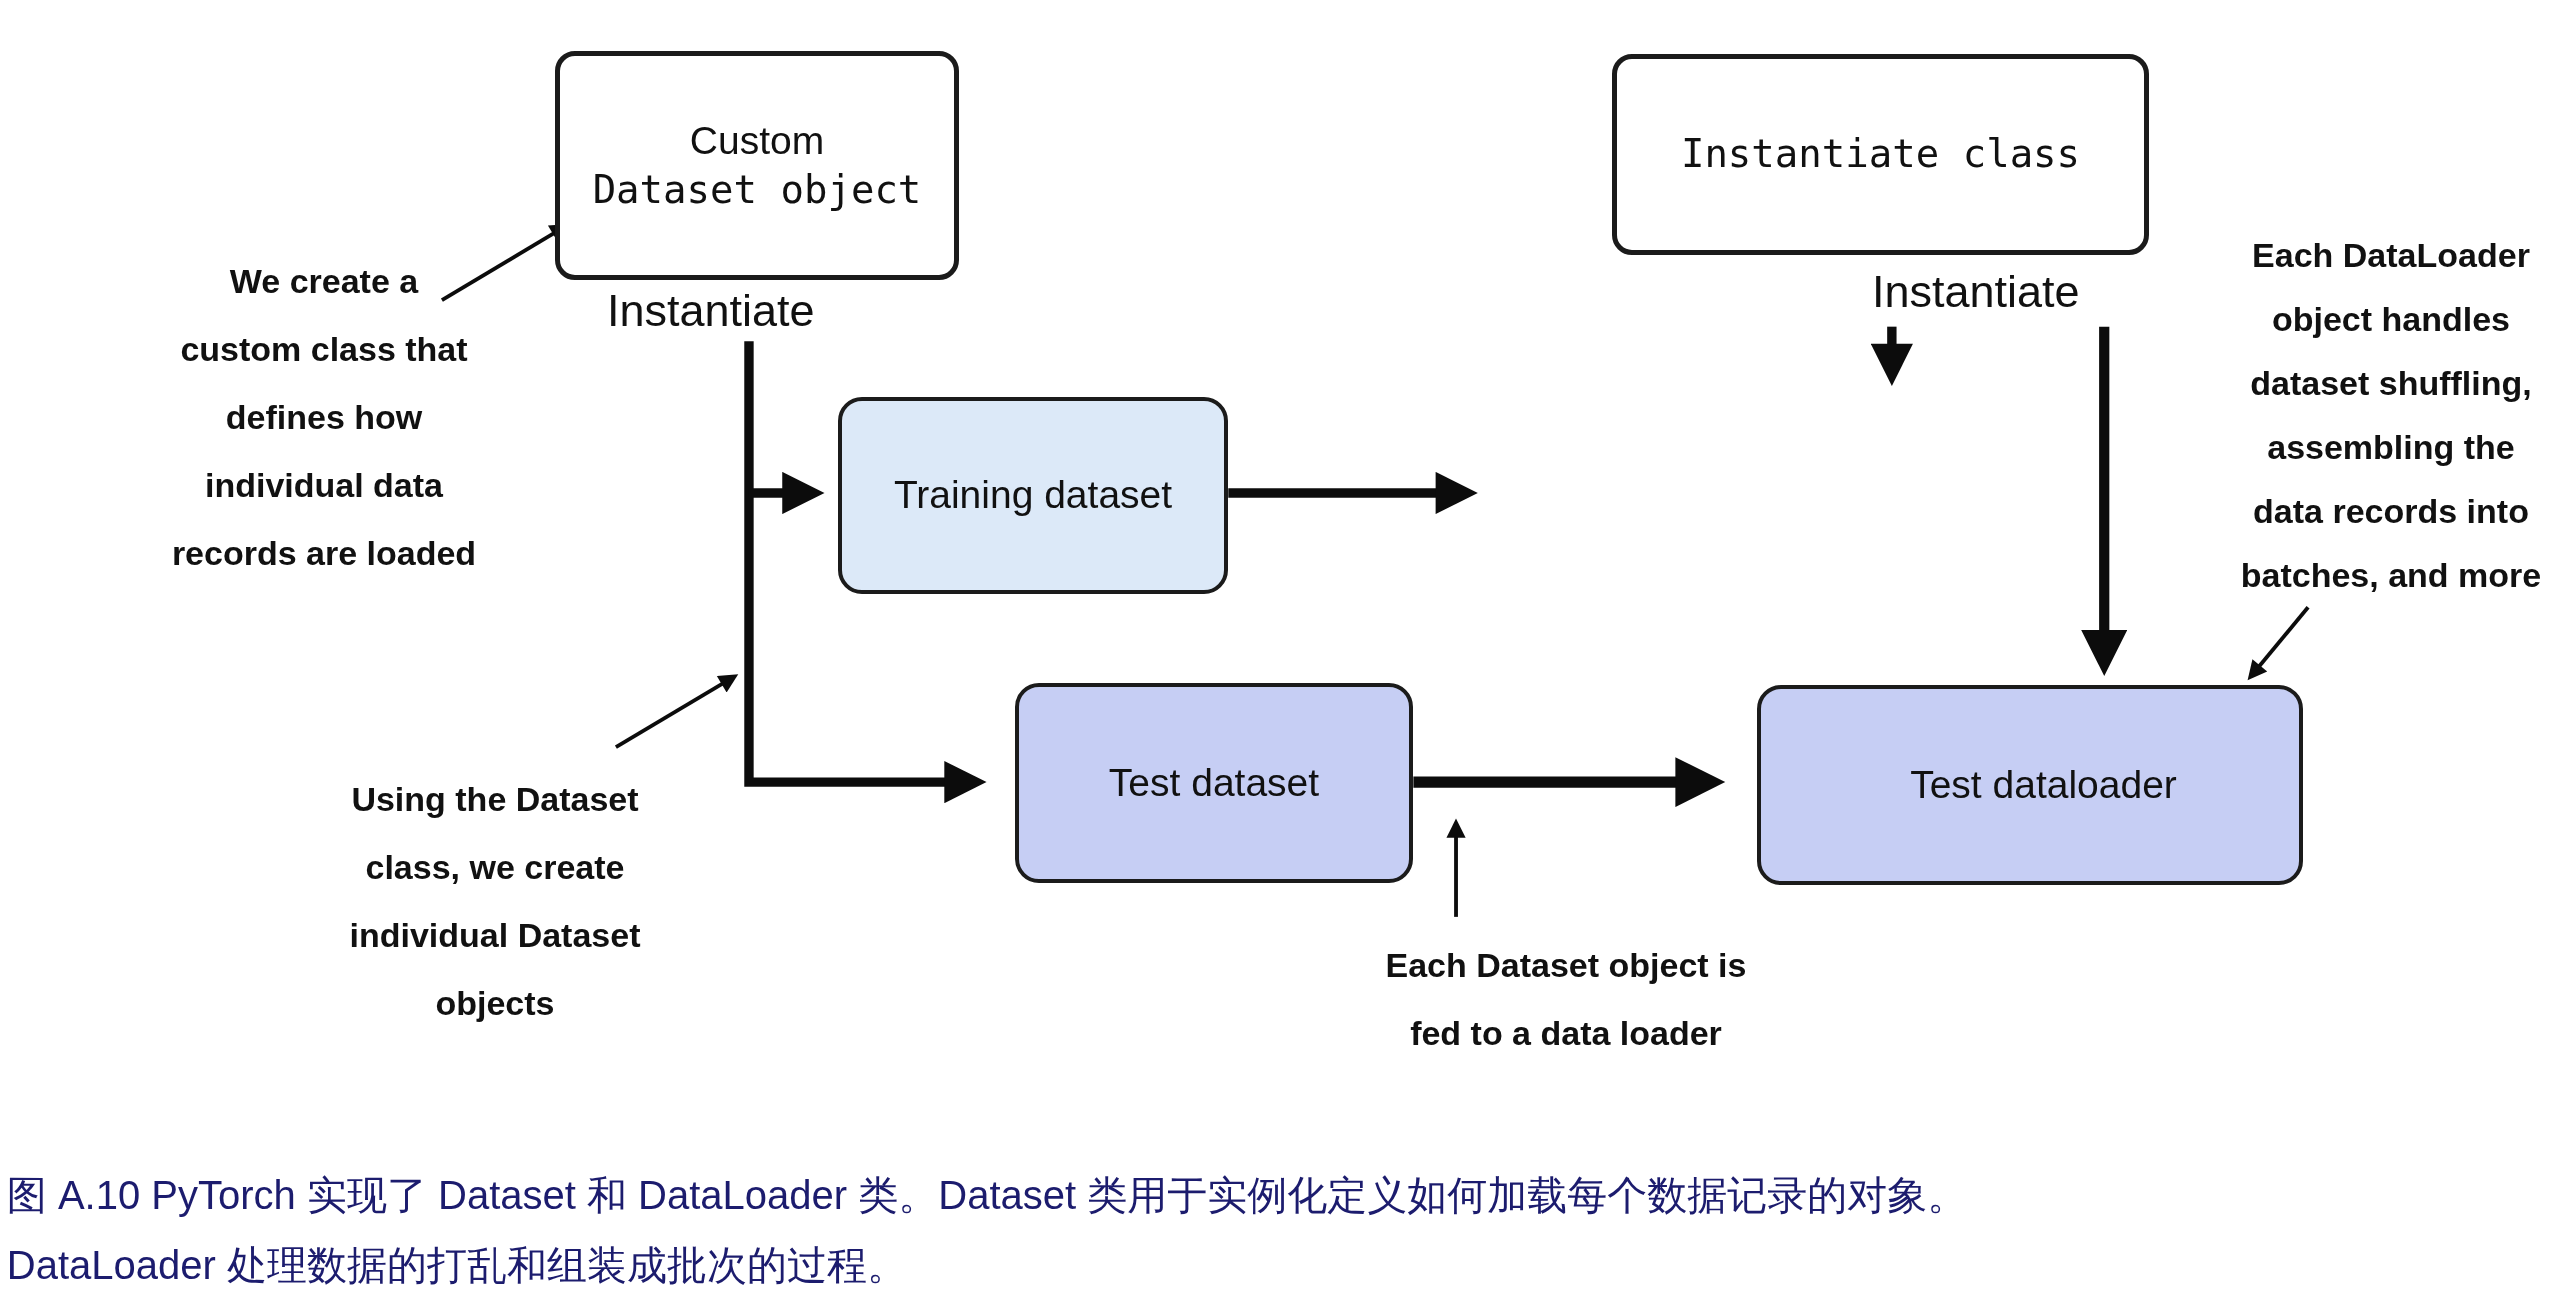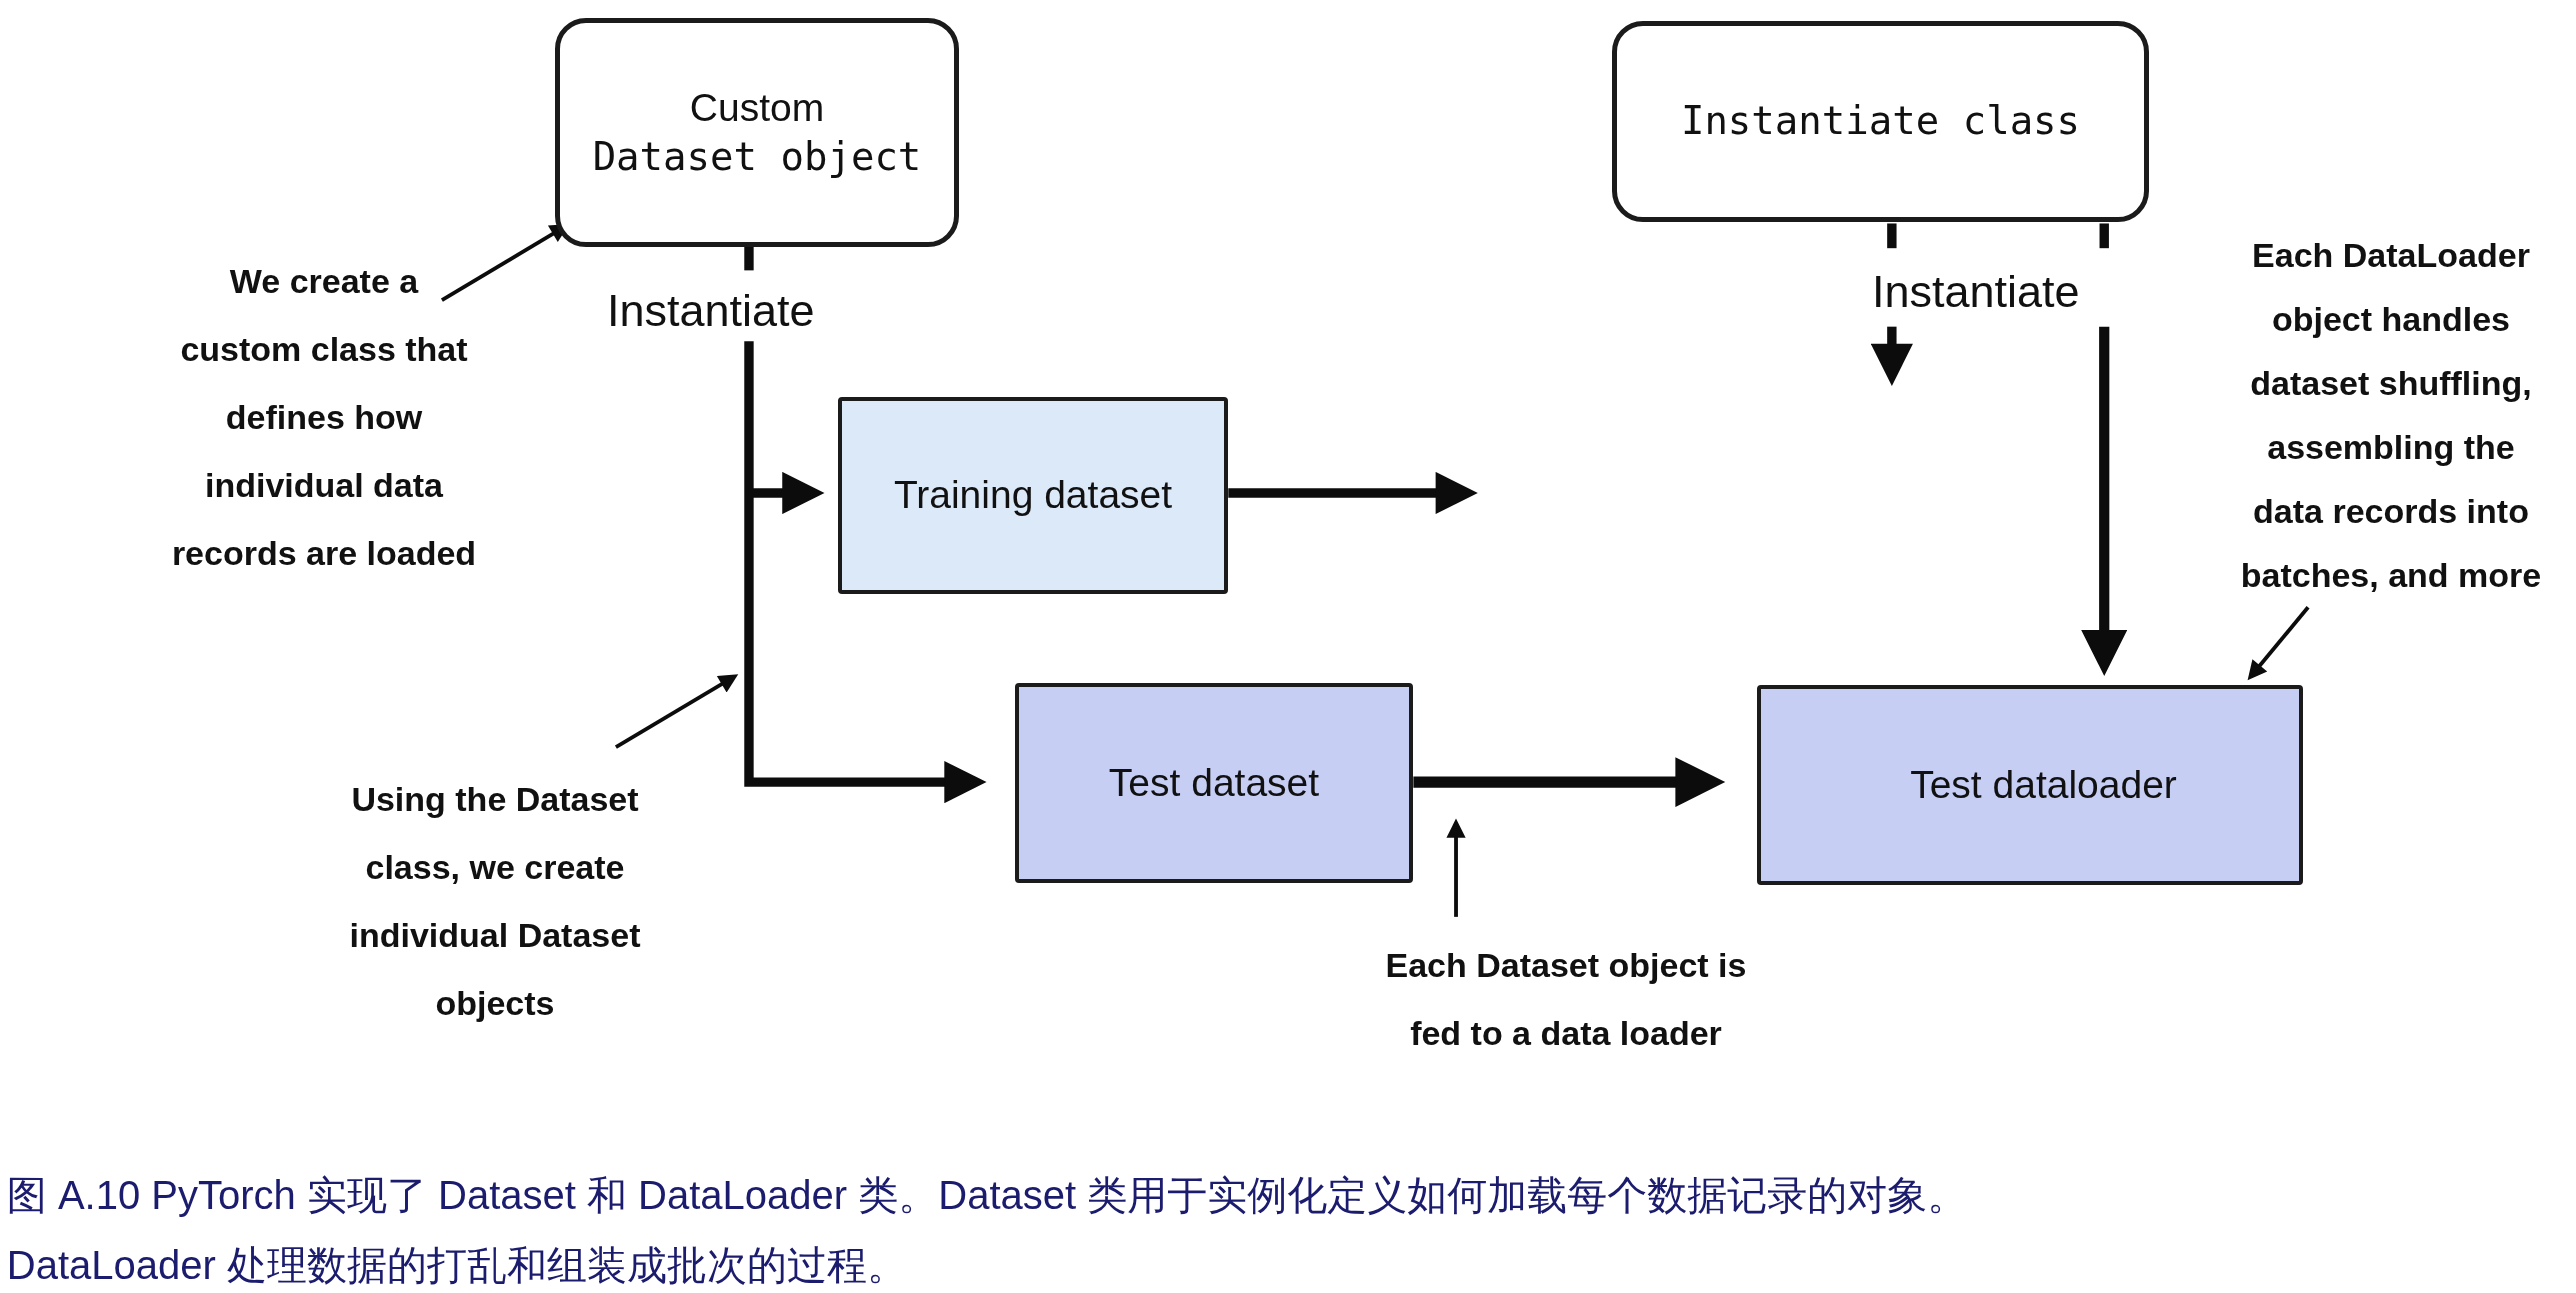--- a/index.html
+++ b/index.html
@@ -14,24 +14,24 @@
   *{margin:0;padding:0;box-sizing:border-box;}
   html,body{background:var(--background);}
   body{font-family:"Liberation Sans",sans-serif;color:var(--text-color);}
   .stage{position:relative;width:2576px;height:1293px;background:var(--background);overflow:hidden;}
   .wires{position:absolute;left:0;top:0;width:2576px;height:1293px;}
   .flow{stroke:var(--line-color);fill:none;}
   .thin{stroke:var(--line-color);stroke-width:4.5;fill:none;}
   .mk{fill:var(--line-color);}
   .node{
     position:absolute;display:flex;flex-direction:column;align-items:center;justify-content:center;
-    border:4.3px solid var(--box-border);border-radius:4px;background:var(--background);
+    border:4.3px solid var(--box-border);border-radius:24px;background:var(--background);
     font-size:39px;line-height:1.25;text-align:center;color:var(--text-color);
   }
-  .node.class-node{border-radius:31px;border-width:5.1px;}
+  .node.class-node{border-radius:20px;border-width:5.1px;margin-top:33px;}
   .node.training{background:var(--training-box-fill);}
   .node.test{background:var(--test-box-fill);}
   .mono{font-family:"DejaVu Sans Mono","Liberation Mono",monospace;}
   .edge-label{
     position:absolute;font-size:45px;color:var(--text-color);text-align:left;
   }
   .annotation{
     position:absolute;font-weight:bold;font-size:34px;line-height:68px;
     text-align:center;white-space:pre-line;color:var(--text-color);
   }

